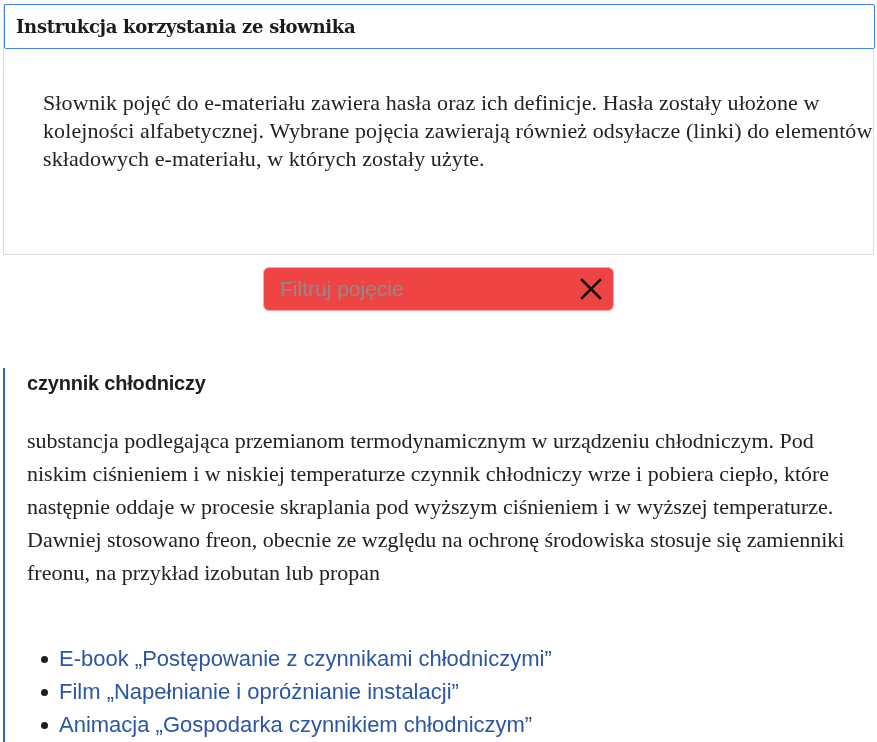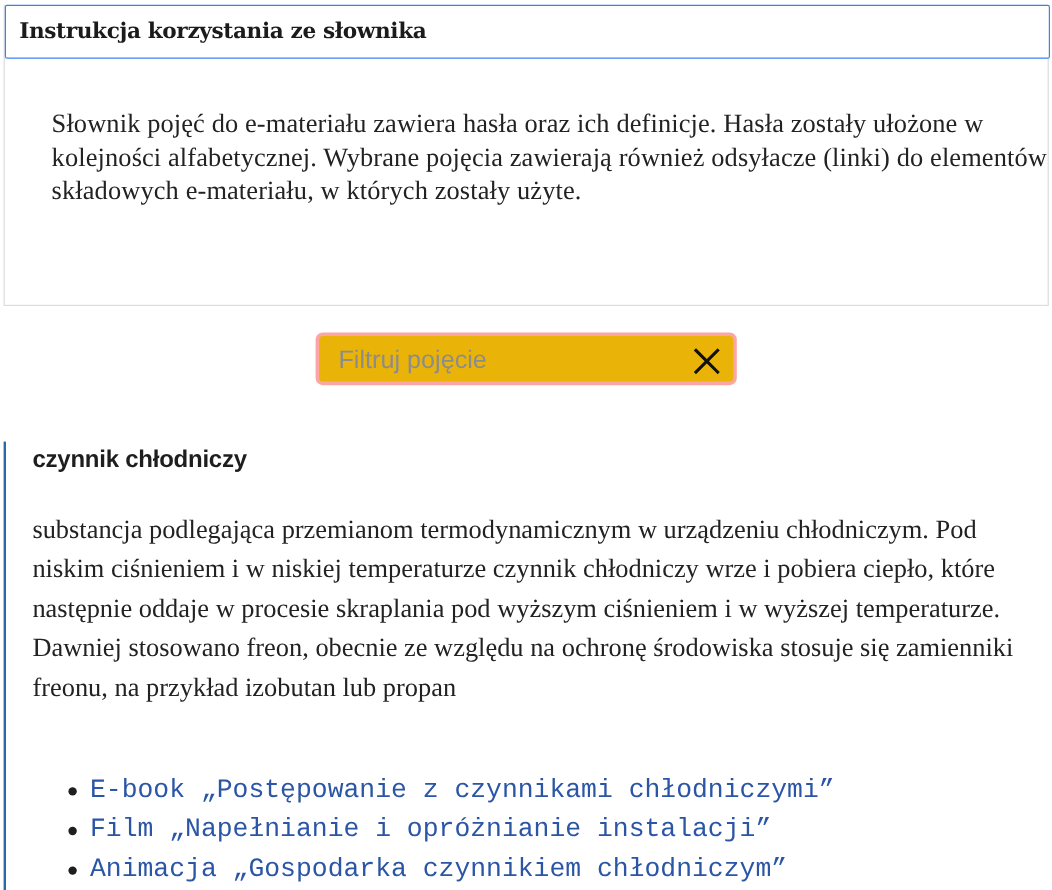--- a/index.html
+++ b/index.html
@@ -56,27 +56,27 @@
       margin: 0 0 20px 0;
       font-family: "Liberation Serif", "DejaVu Serif", serif;
       font-size: 22px;
       line-height: 28px;
       color: #222;
       letter-spacing: 0.1px;
     }
     .filter-box {
       position: absolute;
       left: 263px;
-      top: 277px;
+      top: 267px;
       width: 351px;
       height: 44px;
       box-sizing: border-box;
-      border: 3px solid #fca5a5;
+      border: 1px solid #fca5a5;
       border-radius: 6px;
-      background: #eab308;
+      background: #ef4444;
     }
     .filter-input {
       position: absolute;
       left: 16px;
       top: 0;
       width: 290px;
       height: 42px;
       border: none;
       outline: none;
       background: transparent;
@@ -119,26 +119,26 @@
       top: 56px;
       width: 852px;
       margin: 0;
       font-family: "Liberation Serif", "DejaVu Serif", serif;
       font-size: 22px;
       line-height: 33px;
       color: #222;
     }
     .entry-links {
       position: absolute;
-      left: 26px;
+      left: 10px;
       top: 274px;
       margin: 0;
       padding: 0 0 0 44px;
       list-style: none;
-      font-family: Liberation Mono, monospace;
+      font-family: Liberation Sans, sans-serif;
       font-size: 22px;
       line-height: 33px;
     }
     .entry-links li {
       position: relative;
     }
     .entry-links li::before {
       content: "";
       position: absolute;
       left: -18px;

